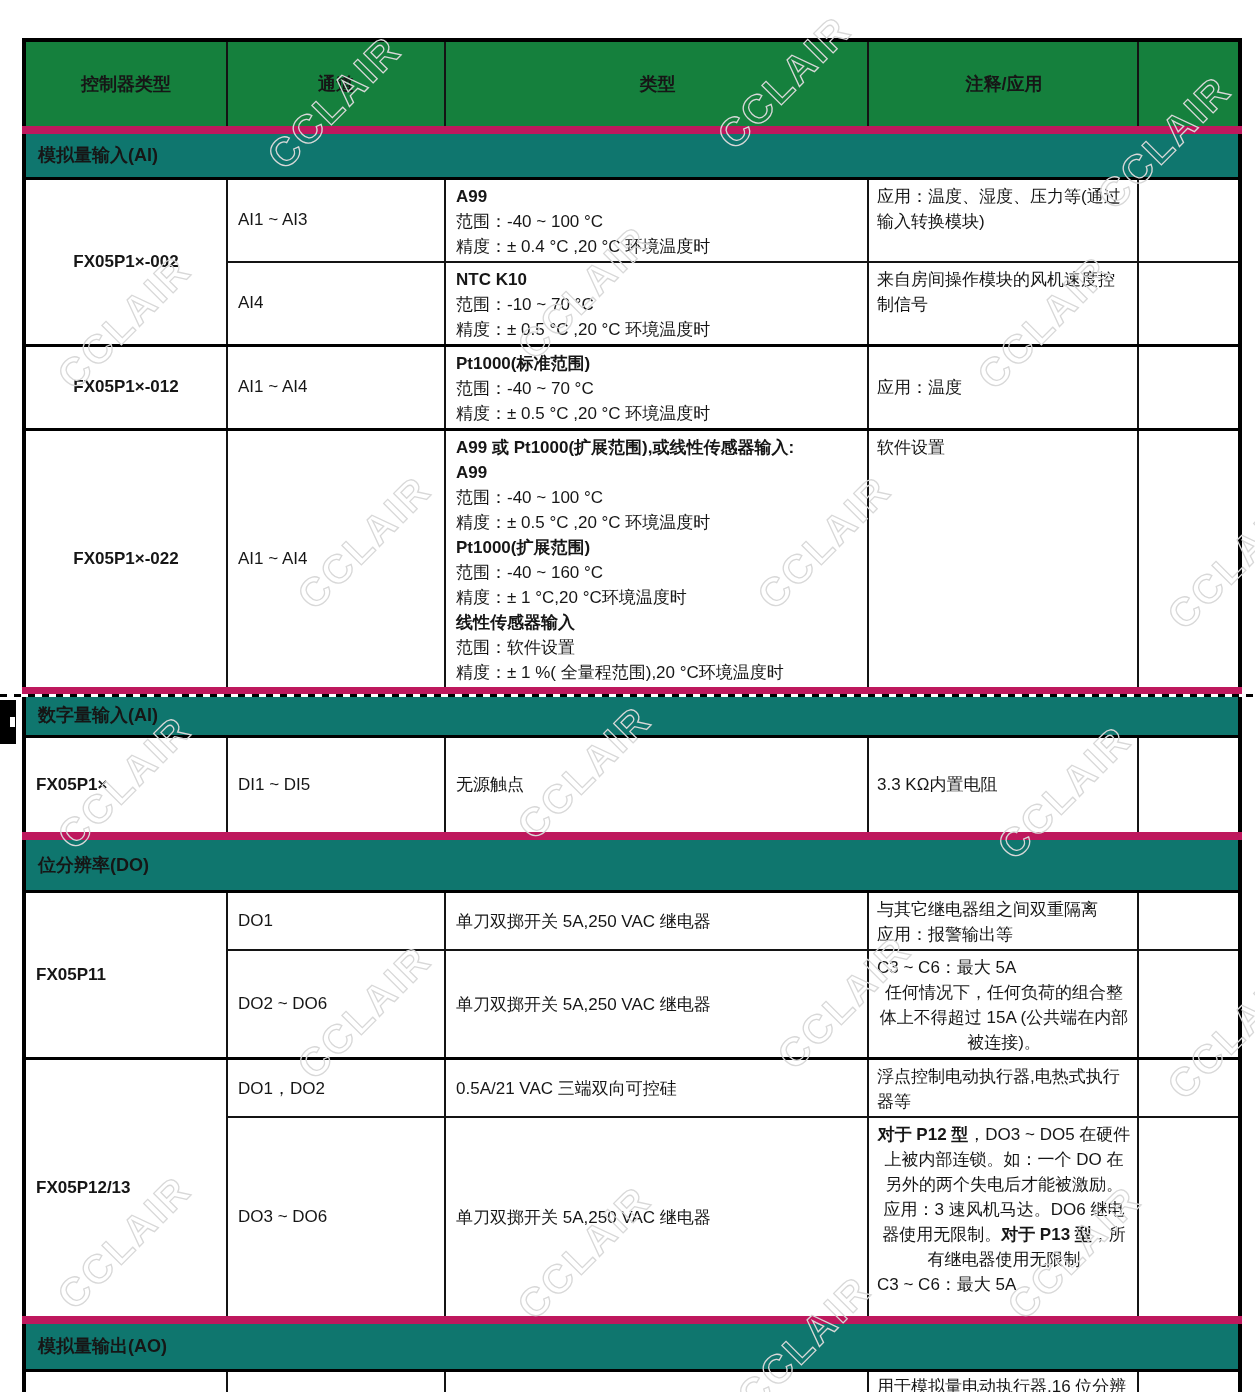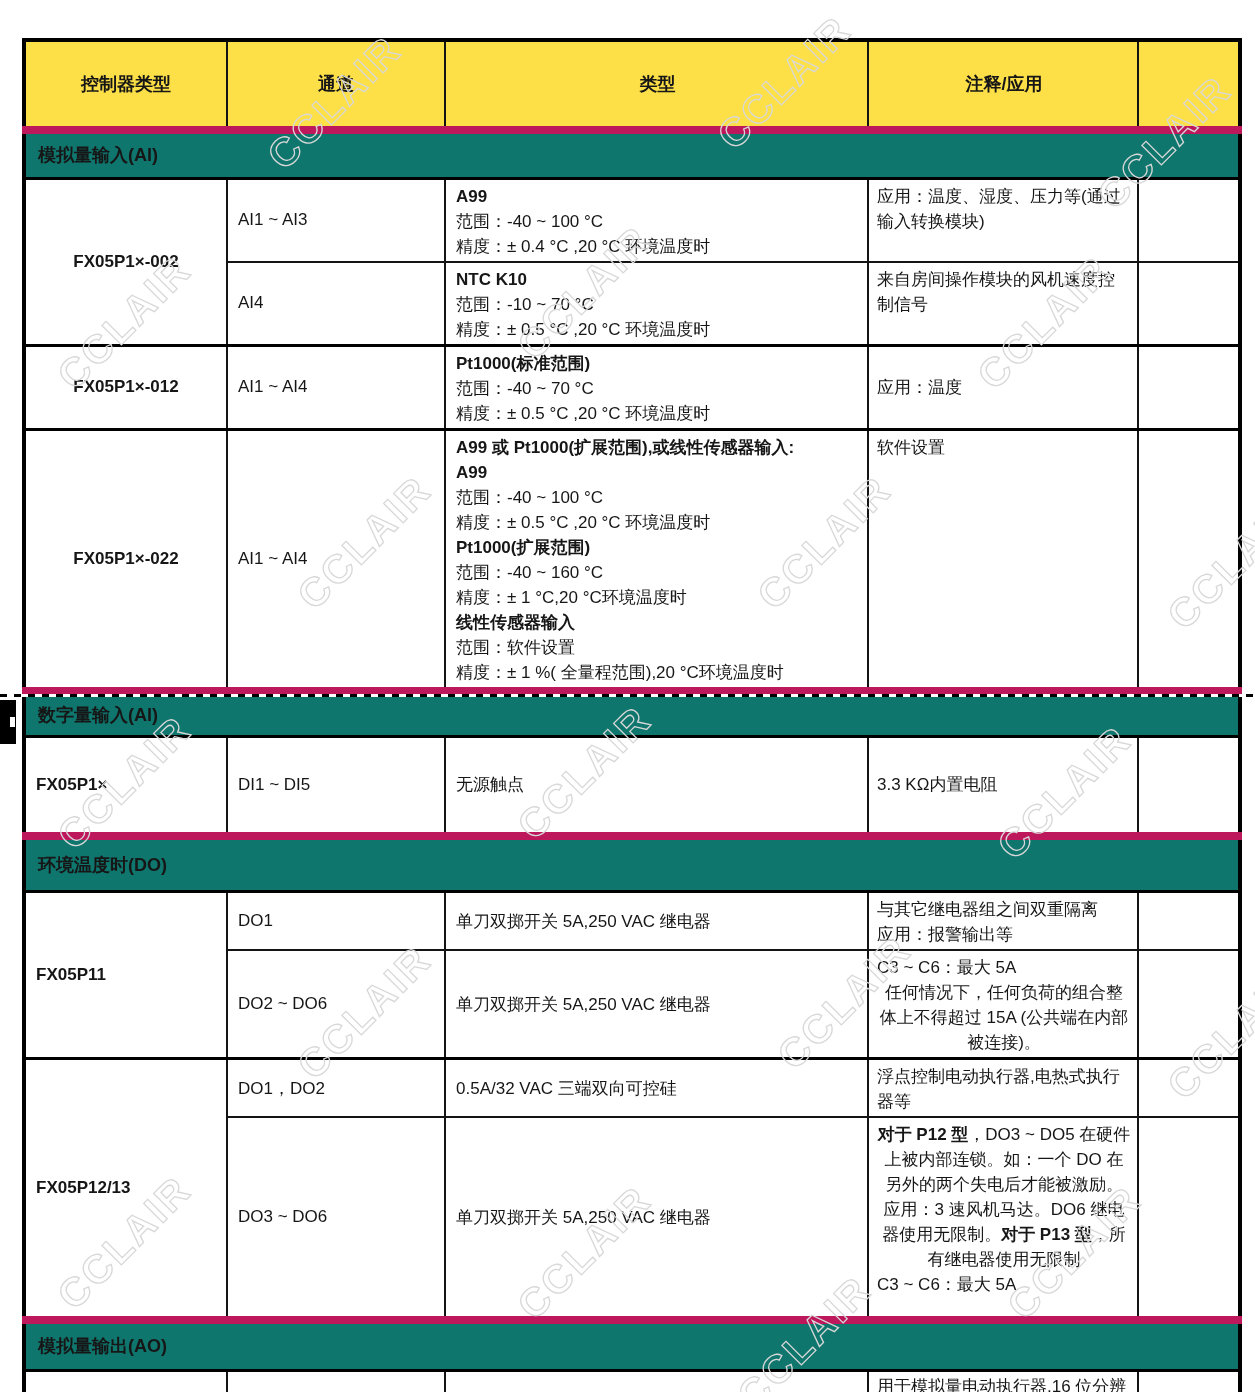--- a/index.html
+++ b/index.html
@@ -19,21 +19,21 @@
   table.spec {
     position:absolute; left:22px; top:38px;
     border-collapse:collapse; table-layout:fixed;
     width:1216px; background:transparent;
     border:4px solid #000;
     font-size:17px;
   }
   td, th { border:2px solid #141414; padding:2px 10px; vertical-align:middle; }
 
   tr.thead th {
-    background:#fde047; font-size:18px; font-weight:700;
+    background:#15803d; font-size:18px; font-weight:700;
     border-bottom:3px solid #000; text-align:center;
   }
   tr.thead th.al { text-align:center; padding-left:12px; }
 
   tr.band td {
     background:#0f766e; font-weight:700; font-size:18px;
     padding-left:12px; border-top:8px solid #be185d; border-bottom:3px solid #000;
   }
   tr.thick td { border-top:3px solid #000; }
 
@@ -152,21 +152,21 @@
 
     <tr style="height:99px">
       <td class="ctrl-l">FX05P1×</td>
       <td>DI1 ~ DI5</td>
       <td>无源触点</td>
       <td class="note">3.3 KΩ内置电阻</td>
       <td></td>
     </tr>
 
     <tr class="band" style="height:56px">
-      <td colspan="5">环境温度时(DO)</td>
+      <td colspan="5">位分辨率(DO)</td>
     </tr>
 
     <tr style="height:53px">
       <td class="ctrl-l" rowspan="2">FX05P11</td>
       <td>DO1</td>
       <td>单刀双掷开关 5A,250 VAC 继电器</td>
       <td class="note top">
         <div class="ln">与其它继电器组之间双重隔离</div>
         <div class="ln">应用：报警输出等</div>
       </td>
@@ -178,21 +178,21 @@
       <td class="note top">
         <div class="ln">C3 ~ C6：最大 5A</div>
         <p class="flow">任何情况下，任何负荷的组合整体上不得超过 15A (公共端在内部被连接)。</p>
       </td>
       <td></td>
     </tr>
 
     <tr class="thick" style="height:53px">
       <td class="ctrl-l" rowspan="2">FX05P12/13</td>
       <td>DO1，DO2</td>
-      <td>0.5A/32 VAC 三端双向可控硅</td>
+      <td>0.5A/21 VAC 三端双向可控硅</td>
       <td class="note top">浮点控制电动执行器,电热式执行器等</td>
       <td></td>
     </tr>
     <tr style="height:203px">
       <td>DO3 ~ DO6</td>
       <td>单刀双掷开关 5A,250 VAC 继电器</td>
       <td class="note top">
         <p class="flow"><span class="b">对于 P12 型</span><span>，DO3 ~ DO5 在硬件上被内部连锁。如：一个 DO 在另外的两个失电后才能被激励。应用：3 速风机马达。DO6 继电器使用无限制。</span><span class="b">对于 P13 型</span><span>，所有继电器使用无限制</span></p>
         <div class="ln">C3 ~ C6：最大 5A</div>
       </td>

